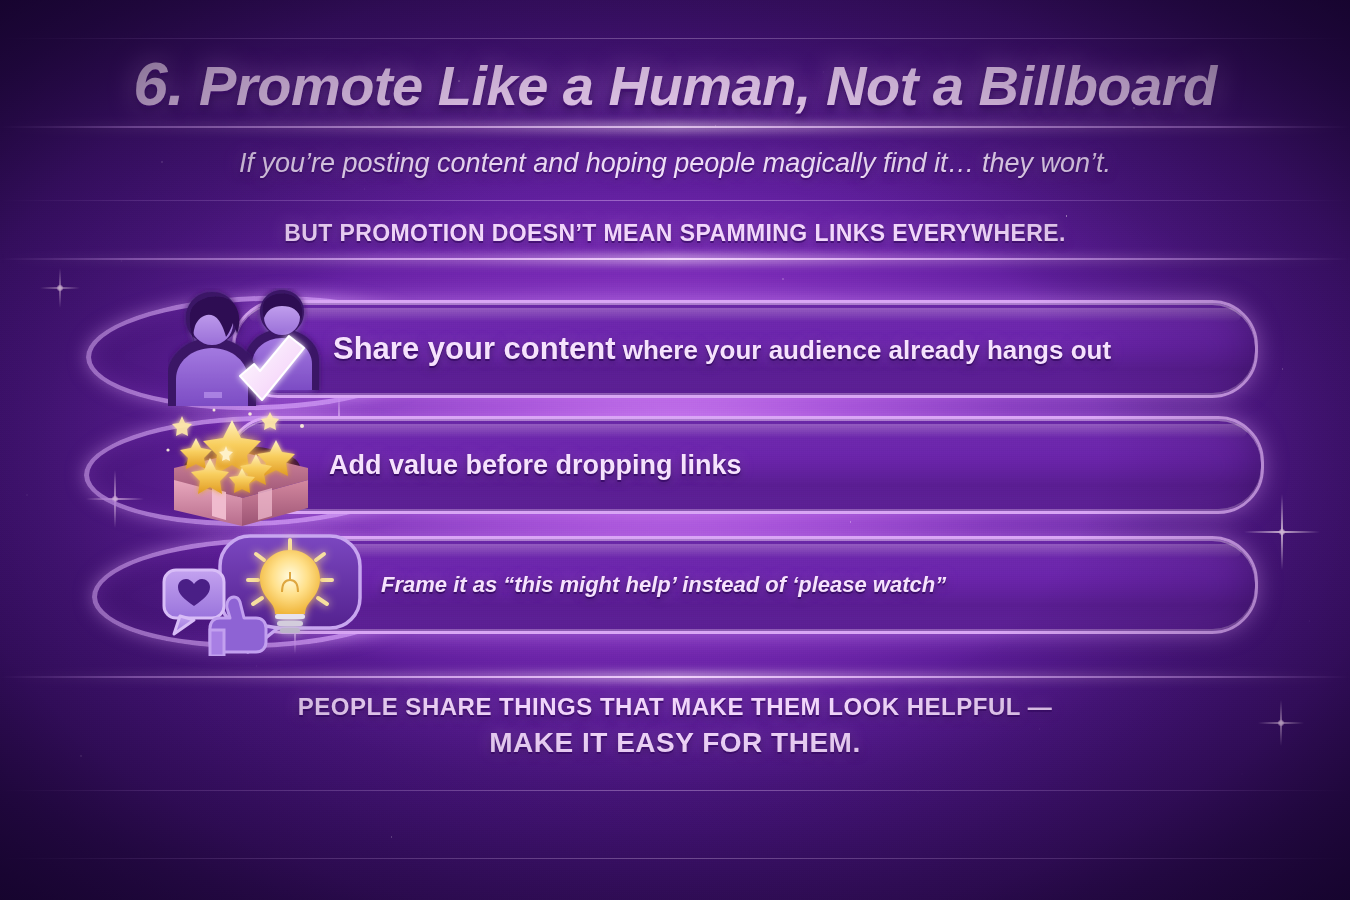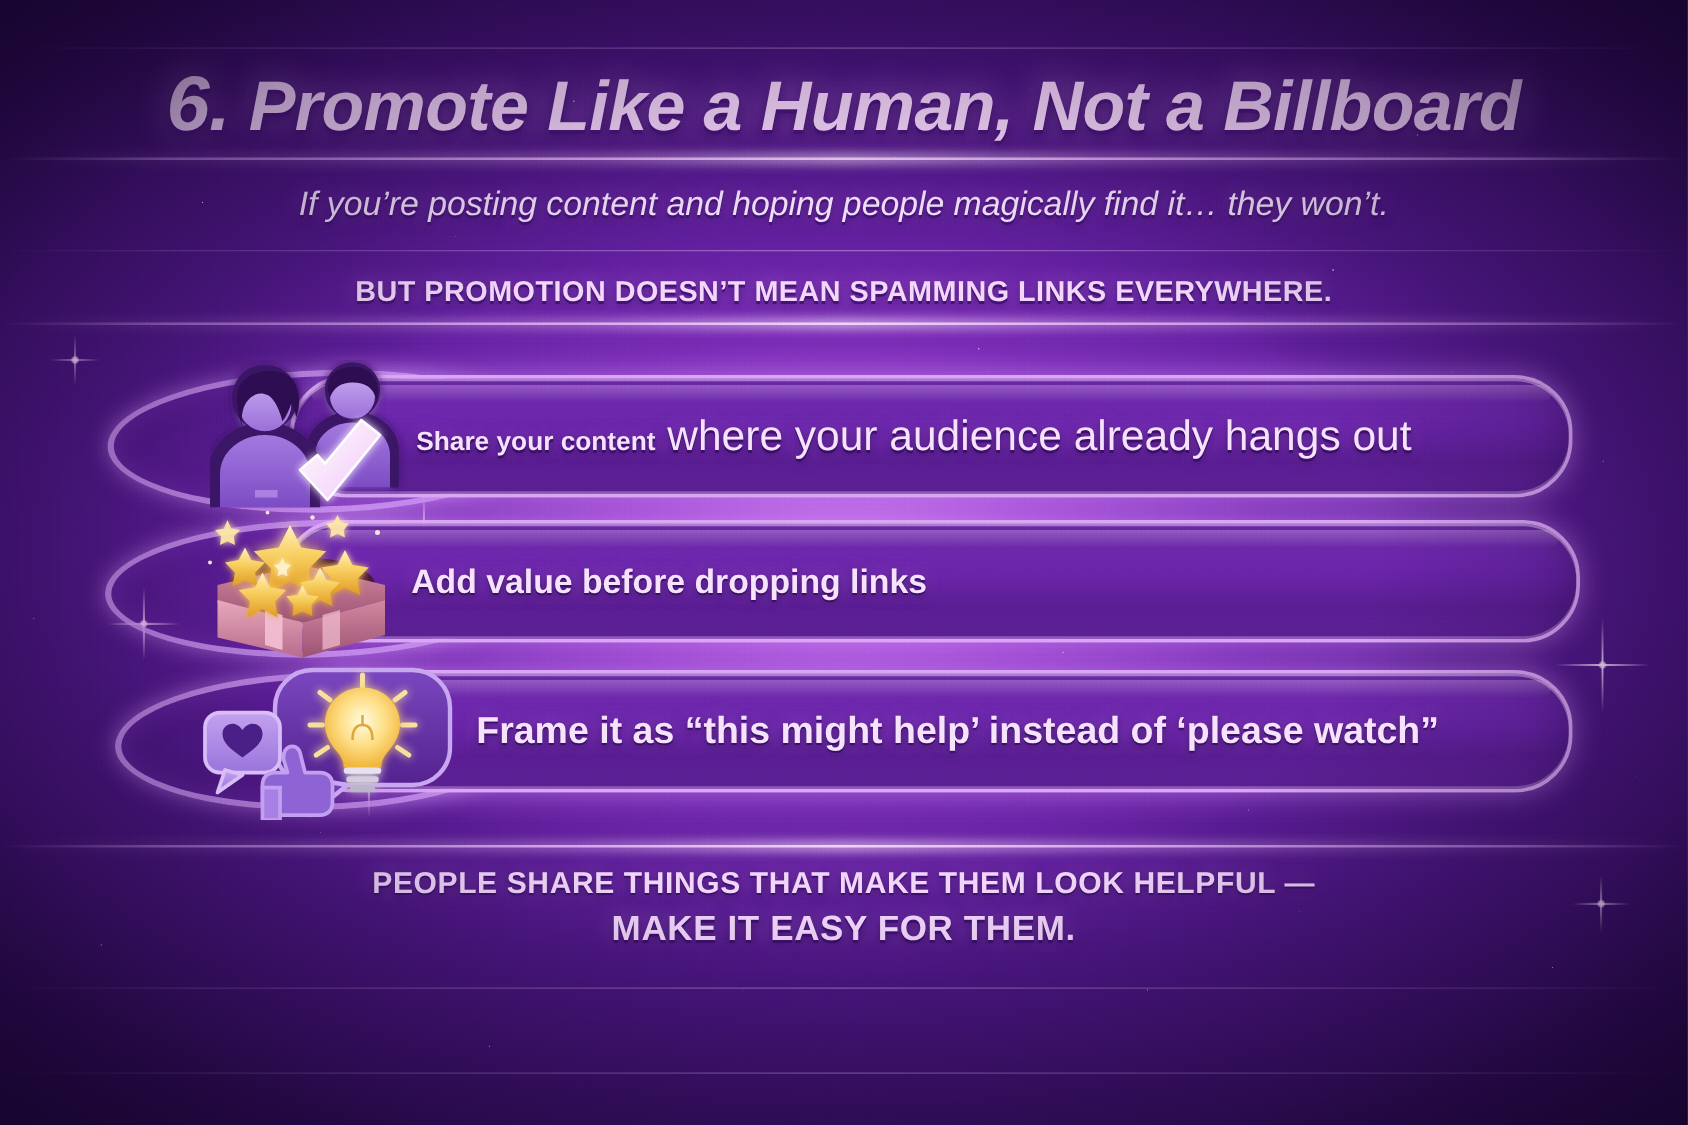--- a/index.html
+++ b/index.html
@@ -170,24 +170,24 @@
   .row.r3 .pill{left:236px;right:92px;}
 
   .pill-text{
     position:relative;z-index:2;
     padding-left:98px;
     color:#f6e2fd;
     font-weight:700;
     text-shadow:0 2px 0 rgba(58,12,104,.9), 0 3px 7px rgba(36,6,72,.65), 0 0 14px rgba(226,160,255,.35);
     white-space:nowrap;
   }
-  .t-lead{font-size:21px;margin-top:44px;}
-  .t-rest{font-size:34px;font-weight:400;text-align:center;}
+  .t-lead{font-size:31px;margin-top:44px;}
+  .t-rest{font-size:26px;font-weight:700;text-align:center;}
   .row.r2 .pill-text{font-size:27px;padding-left:100px;}
-  .row.r3 .pill-text{font-size:30px;padding-left:142px;}
+  .row.r3 .pill-text{font-size:22px;padding-left:142px;font-style:italic;}
 
   
   .icon{position:absolute;z-index:5;pointer-events:none;}
 
   
   .ic-people{left:168px;top:-4px;width:190px;height:118px;}
 
   
   .ic-gift{left:158px;top:-2px;width:180px;height:122px;}
 

